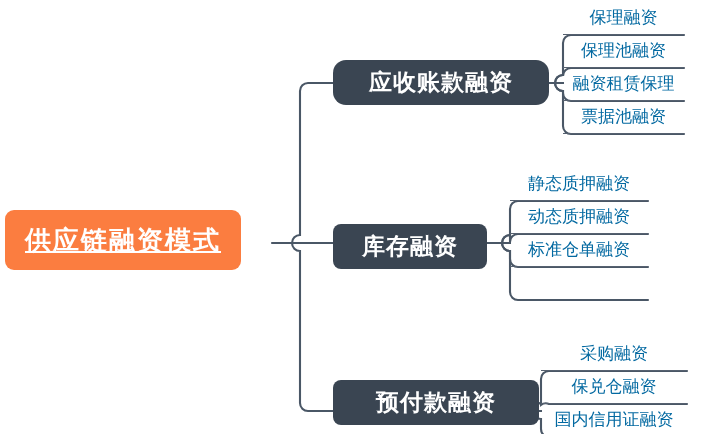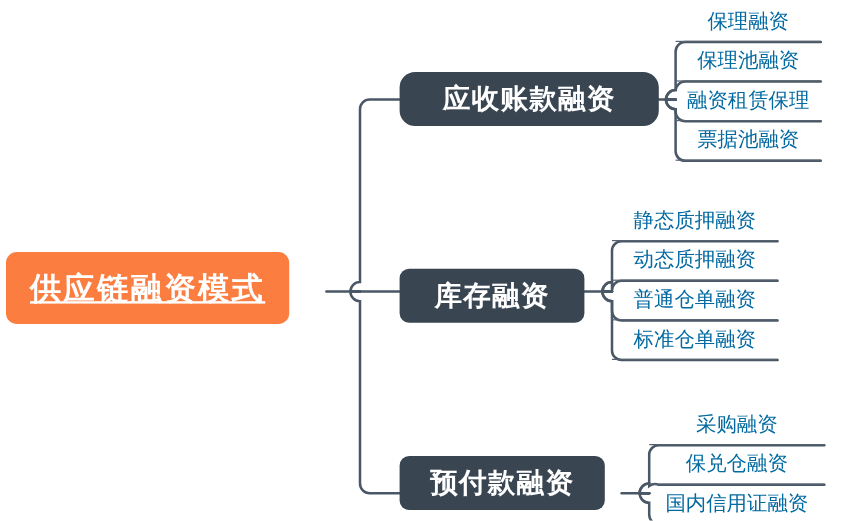--- a/index.html
+++ b/index.html
@@ -51,21 +51,21 @@
     letter-spacing: 2px;
     text-decoration: underline;
   }
   .node-branch {
     background: #3a4552;
     font-size: 23px;
     height: 45px;
   }
   .node-branch-1 { left: 333px; top: 60px;  width: 216px; border-radius: 13px; }
   .node-branch-2 { left: 333px; top: 224px; width: 154px; }
-  .node-branch-3 { left: 333px; top: 380px; width: 171px; text-align: center; }
+  .node-branch-3 { left: 333px; top: 380px; width: 206px; text-align: center; }
 
   
   .leaf-group {
     position: absolute;
     z-index: 2;
   }
   .leaf {
     position: relative;
     display: flex;
     align-items: center;
@@ -127,21 +127,20 @@
     <div class="leaf">保理融资</div>
     <div class="leaf">保理池融资</div>
     <div class="leaf">融资租赁保理</div>
     <div class="leaf">票据池融资</div>
   </div>
 
   <div class="node node-branch node-branch-2">库存融资</div>
   <div class="leaf-group lg-2">
     <div class="leaf">静态质押融资</div>
     <div class="leaf">动态质押融资</div>
-    <div class="leaf">普通仓单融资</div>
     <div class="leaf">标准仓单融资</div>
   </div>
 
   <div class="node node-branch node-branch-3">预付款融资</div>
   <div class="leaf-group lg-3">
     <div class="leaf">采购融资</div>
     <div class="leaf">保兑仓融资</div>
     <div class="leaf">国内信用证融资</div>
   </div>
 

